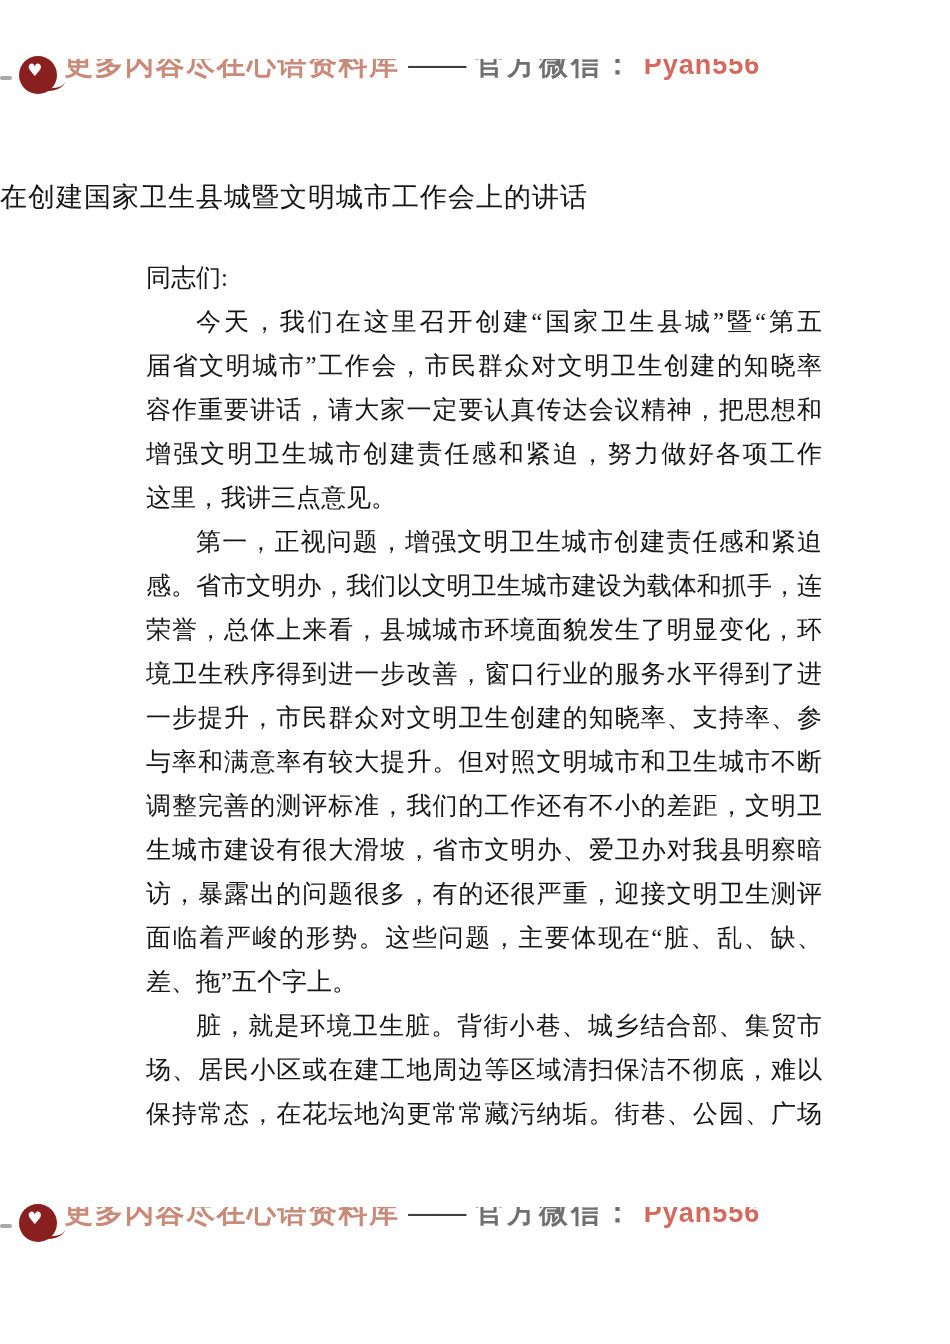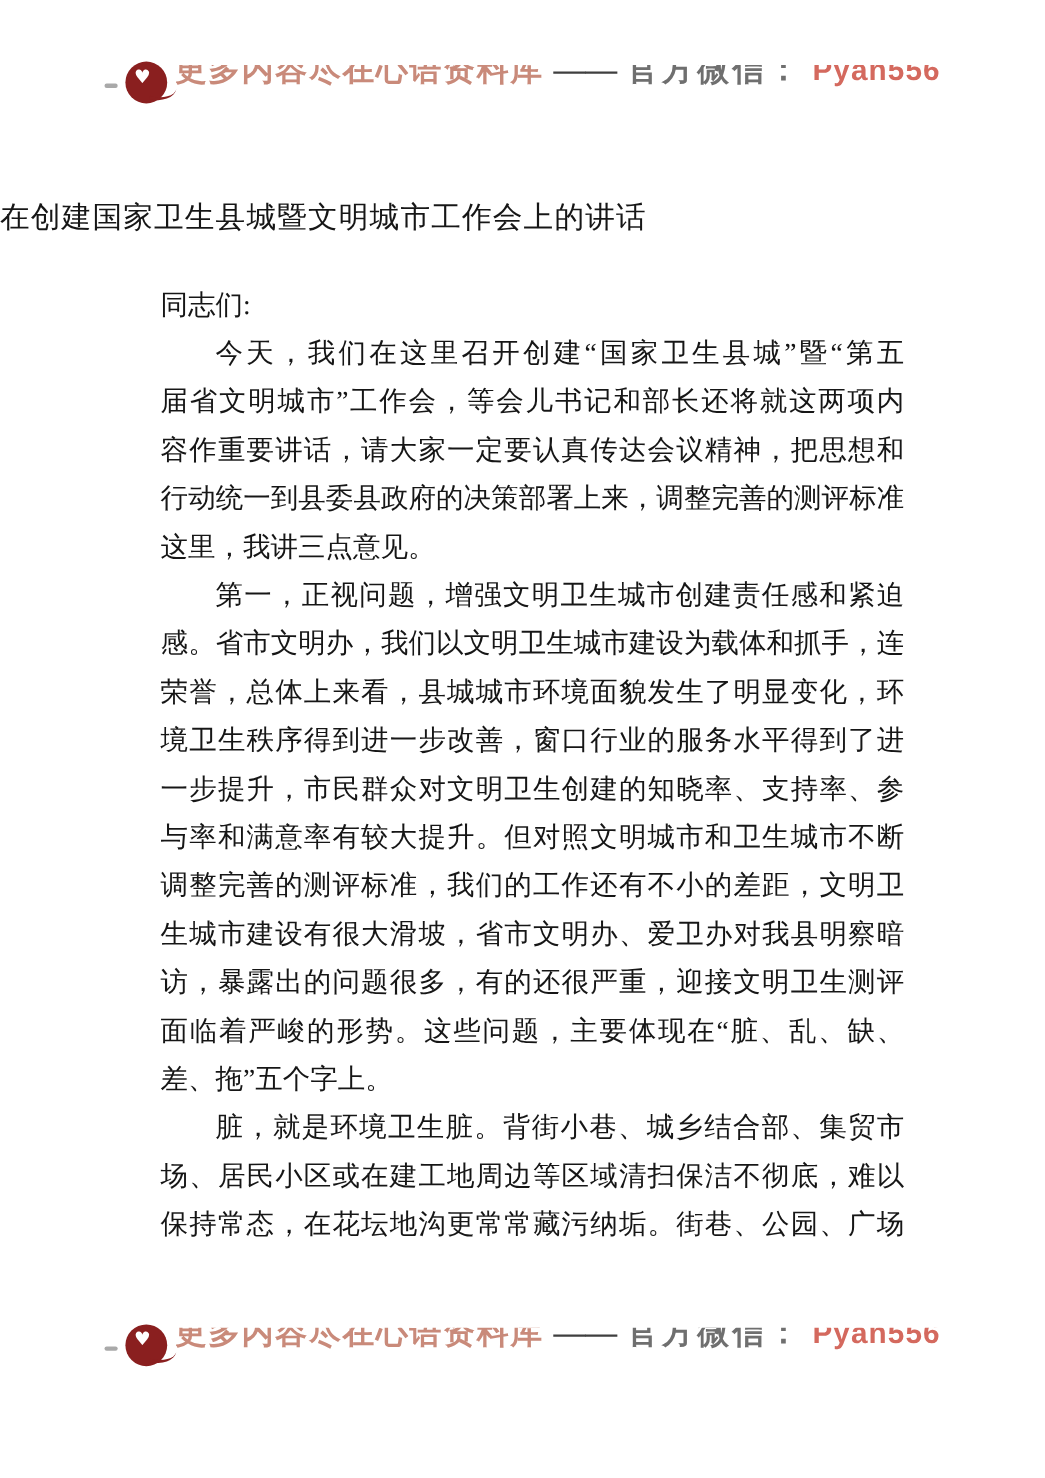--- a/index.html
+++ b/index.html
@@ -16,21 +16,21 @@
     font-family: "Liberation Serif", "DejaVu Serif", serif;
     color: #161616;
   }
 
   
   .watermark {
     position: absolute;
     left: 0;
     width: 100%;
     display: flex;
-    justify-content: center;
+    justify-content: flex-start;
     align-items: center;
     gap: 7px;
     pointer-events: none;
   }
   .wm-header { top: 56px; }
   .wm-footer { top: 1204px; }
 
   .wm-premark {
     width: 12px;
     height: 4px;
@@ -136,23 +136,23 @@
         <span class="wm-id">Pyan556</span>
       </span>
     </span>
   </div>
 
   <h1 class="doc-title">在创建国家卫生县城暨文明城市工作会上的讲话</h1>
 
   <div class="doc-body" id="doc-body">
       <div class="line left"><span>同志们:</span></div>
       <div class="line just indent"><span>今天，我们在这里召开创建“国家卫生县城”暨“第五</span></div>
-      <div class="line just"><span>届省文明城市”工作会，等会儿书记和部长还将就这两项内</span></div>
+      <div class="line just"><span>届省文明城市”工作会，市民群众对文明卫生创建的知晓率</span></div>
       <div class="line just"><span>容作重要讲话，请大家一定要认真传达会议精神，把思想和</span></div>
-      <div class="line just"><span>行动统一到县委县政府的决策部署上来，调整完善的测评标准</span></div>
+      <div class="line just"><span>增强文明卫生城市创建责任感和紧迫，努力做好各项工作</span></div>
       <div class="line left"><span>这里，我讲三点意见。</span></div>
       <div class="line just indent"><span class="seg-b">第一，正视问题，增强文明卫生城市创建责任感和紧迫</span></div>
       <div class="line just"><span class="seg-b">感。</span><span>省市文明办，我们以文明卫生城市建设为载体和抓手，连</span></div>
       <div class="line just"><span>荣誉，总体上来看，县城城市环境面貌发生了明显变化，环</span></div>
       <div class="line just"><span>境卫生秩序得到进一步改善，窗口行业的服务水平得到了进</span></div>
       <div class="line just"><span>一步提升，市民群众对文明卫生创建的知晓率、支持率、参</span></div>
       <div class="line just"><span>与率和满意率有较大提升。但对照文明城市和卫生城市不断</span></div>
       <div class="line just"><span>调整完善的测评标准，我们的工作还有不小的差距，文明卫</span></div>
       <div class="line just"><span>生城市建设有很大滑坡，省市文明办、爱卫办对我县明察暗</span></div>
       <div class="line just"><span>访，暴露出的问题很多，有的还很严重，迎接文明卫生测评</span></div>

